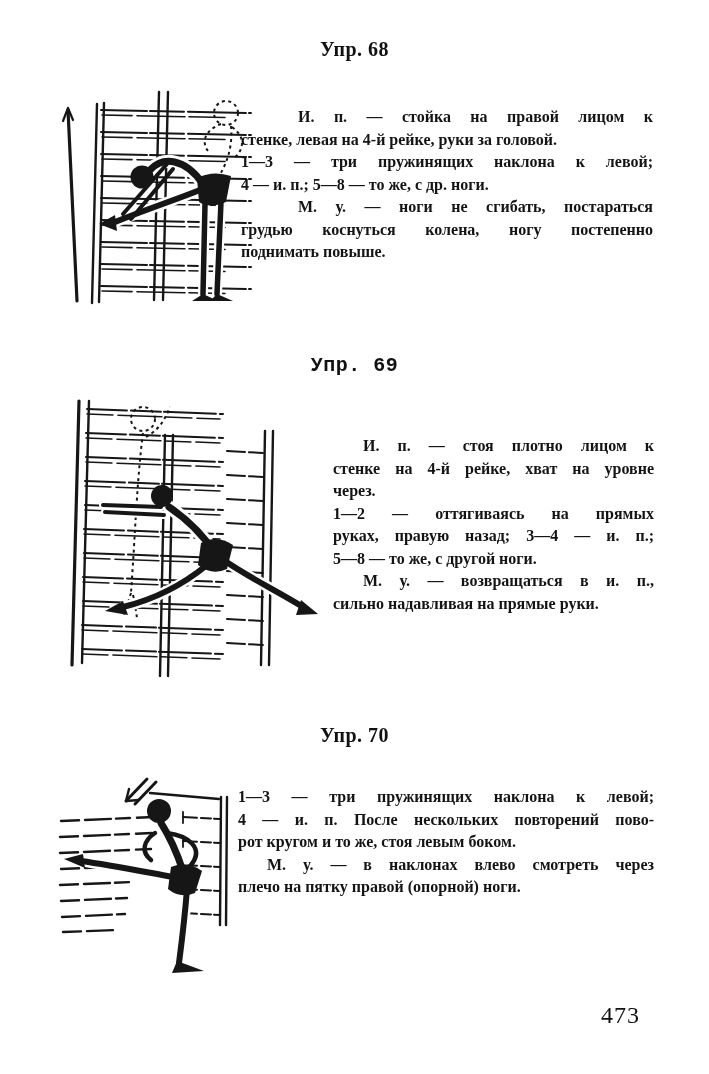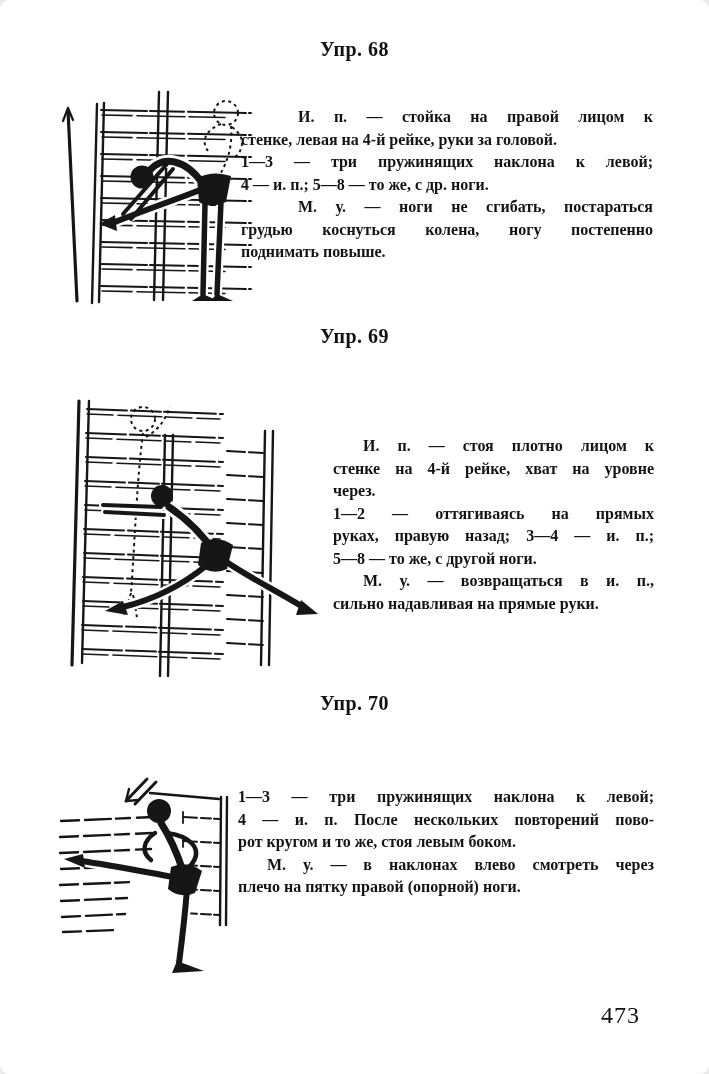--- a/index.html
+++ b/index.html
@@ -1,29 +1,28 @@
 <!DOCTYPE html>
 <html><head>
 <meta charset="utf-8">
 <style>
   html,body { margin:0; padding:0; background:#e8e8e8; }
   .page {
     position:relative; width:709px; height:1074px; margin:0 auto;
     background:#ffffff; color:#111;
     font-family:"Liberation Serif", serif;
     overflow:hidden;
-    border-radius:9px;
   }
   .ex-title {
     position:absolute; left:0; width:709px; text-align:center;
     font-weight:bold; font-size:20px; letter-spacing:0.5px;
   }
   #t68 { top:38px; }
-  #t69 { top:325px; }
-  #t70 { top:692px;text-align:center; }
+  #t69 { top:354px;font-family:Liberation Mono, monospace; }
+  #t70 { top:724px;text-align:center; }
   .textblock {
     position:absolute; font-size:16px; font-weight:bold;
     line-height:22.5px; color:#141414;
   }
   #tb68 { left:241px; top:106px; width:412px; --indent:57px; }
   #tb69 { left:333px; top:435px; width:321px; --indent:30px; }
   #tb70 { left:238px; top:786px; width:416px; --indent:29px; }
   .line {
     white-space:nowrap; height:22.5px;
     text-align:justify; text-align-last:justify; text-justify:inter-word;

